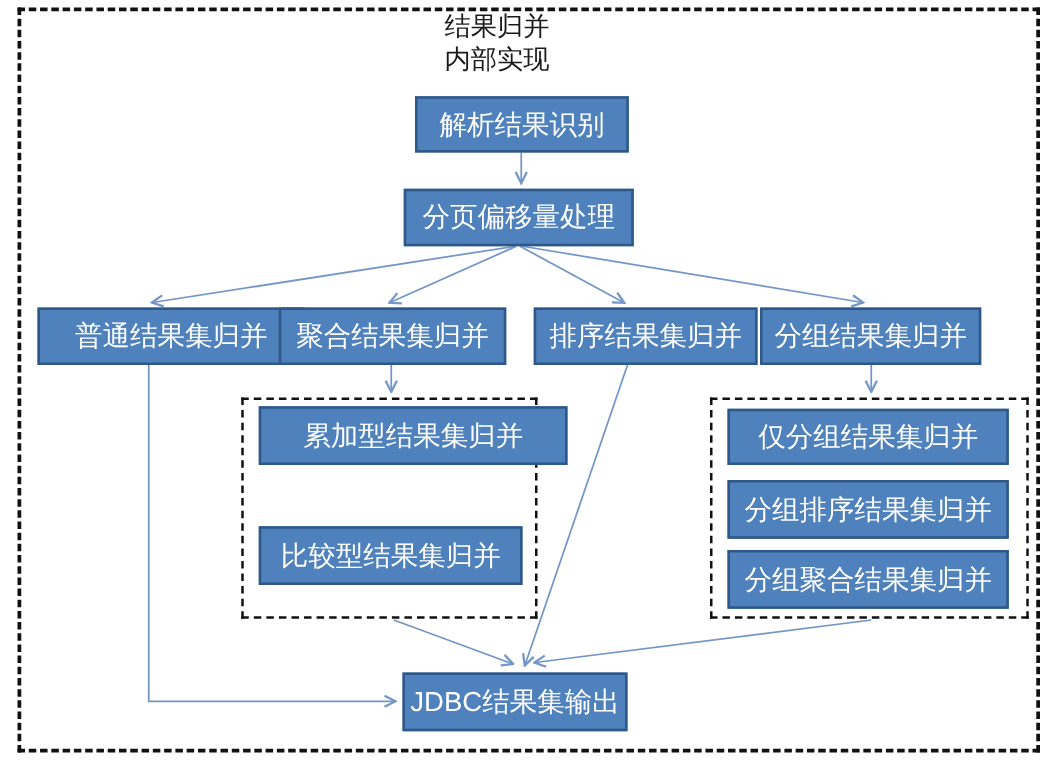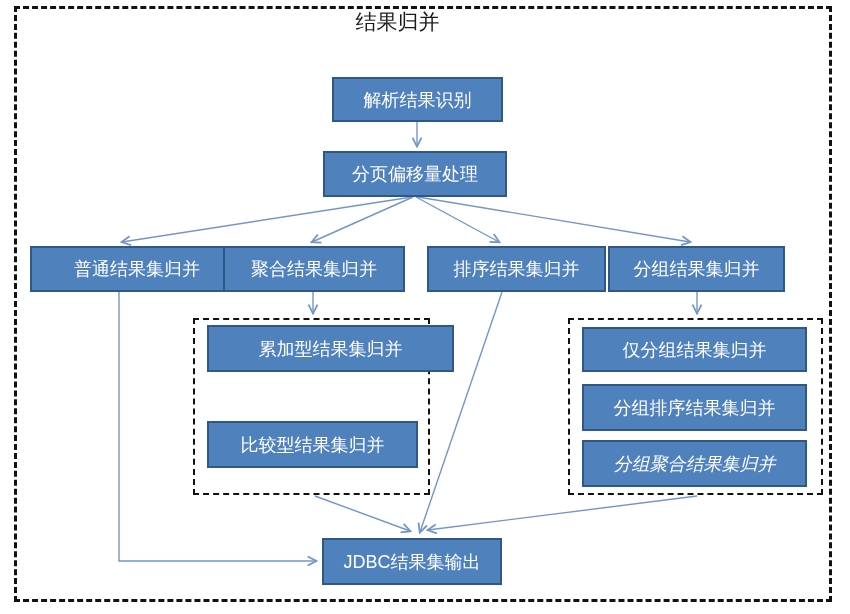--- a/index.html
+++ b/index.html
@@ -23,21 +23,21 @@
     font-size:21px;
     line-height:26px;
     color:#1a1a1a;
   }
   .node{
     position:absolute;
     box-sizing:border-box;
     background:#4f81bd;
     border:2px solid #2f5788;
     color:#ffffff;
-    font-size:18px;
+    font-size:22px;
     display:flex;
     align-items:center;
     justify-content:center;
     white-space:nowrap;
     text-align:center;
   }
   .group-box{
     position:absolute;
     box-sizing:border-box;
     border:2px dashed #111111;
@@ -51,20 +51,21 @@
 </style>
 </head>
 <body>
 
 <div class="stage">
 
   <div class="frame"></div>
 
   <div class="title">
     <div>结果归并</div>
+    <div>内部实现</div>
   </div>
 
   <svg class="edges" viewBox="0 0 850 614">
     <defs>
       <marker id="arrow" viewBox="0 0 10 10" refX="8.5" refY="5" markerWidth="8" markerHeight="8" orient="auto-start-reverse">
         <path d="M1,1 L9,5 L1,9" fill="none" stroke="#7396c8" stroke-width="1.6"></path>
       </marker>
     </defs>
     <g stroke="#7396c8" stroke-width="1.4" fill="none">
       <line x1="417" y1="122" x2="417" y2="146" marker-end="url(#arrow)"></line>
@@ -93,17 +94,17 @@
 
   <div class="node" style="left:608px;top:246px;width:177px;height:46px;">分组结果集归并</div>
 
   <div class="group-box" style="left:193px;top:318px;width:237px;height:177px;"></div>
   <div class="node" style="left:207px;top:325px;width:247px;height:47px;">累加型结果集归并</div>
   <div class="node" style="left:207px;top:381px;width:211px;height:47px;margin-top:40px;">比较型结果集归并</div>
 
   <div class="group-box" style="left:568px;top:318px;width:255px;height:177px;"></div>
   <div class="node" style="left:582px;top:327px;width:225px;height:45px;">仅分组结果集归并</div>
   <div class="node" style="left:582px;top:384px;width:225px;height:47px;">分组排序结果集归并</div>
-  <div class="node" style="left:582px;top:440px;width:225px;height:47px;font-style:italic;">分组聚合结果集归并</div>
+  <div class="node" style="left:582px;top:440px;width:225px;height:47px;">分组聚合结果集归并</div>
 
   <div class="node" style="left:322px;top:538px;width:180px;height:47px;">JDBC结果集输出</div>
 
 </div>
 
 </body></html>

